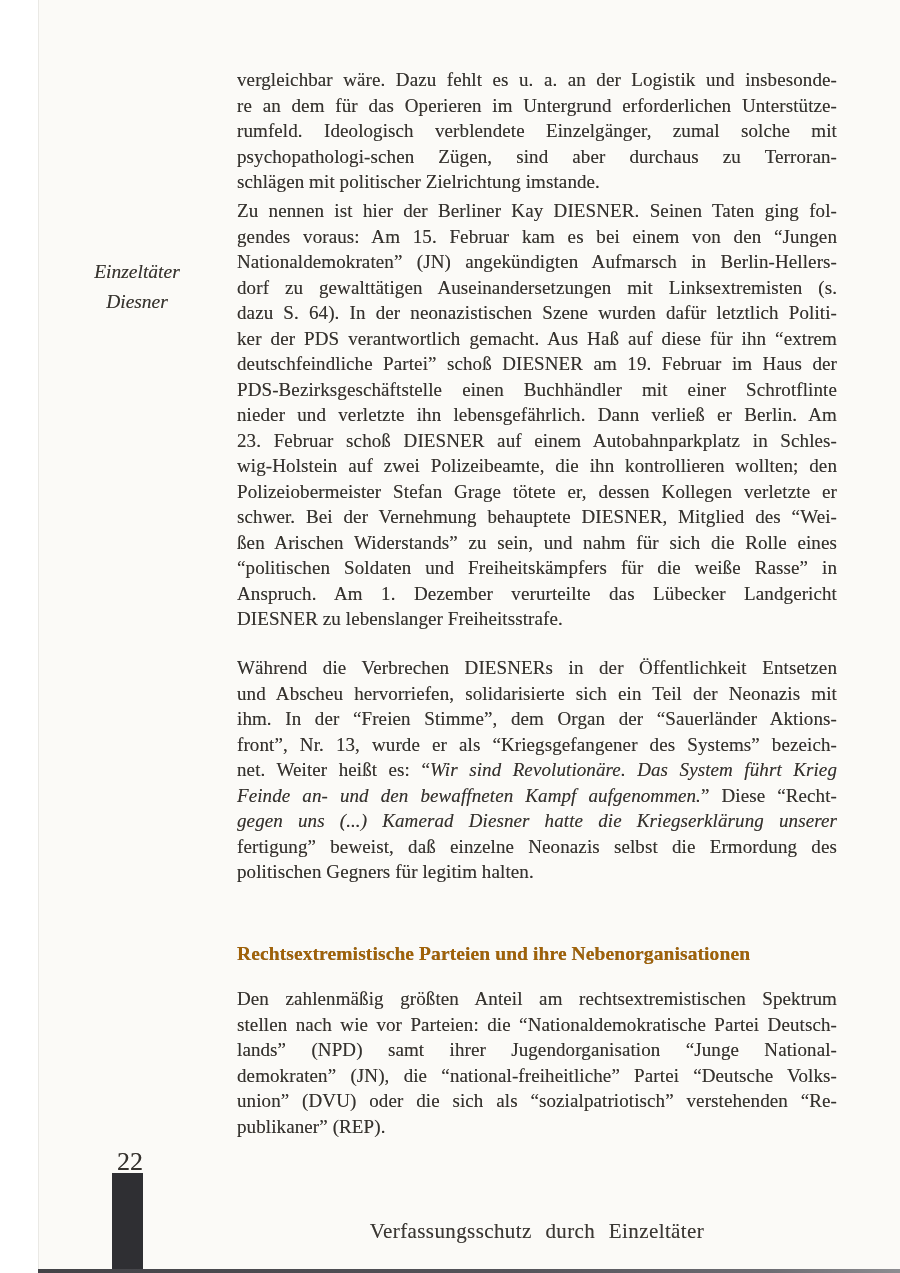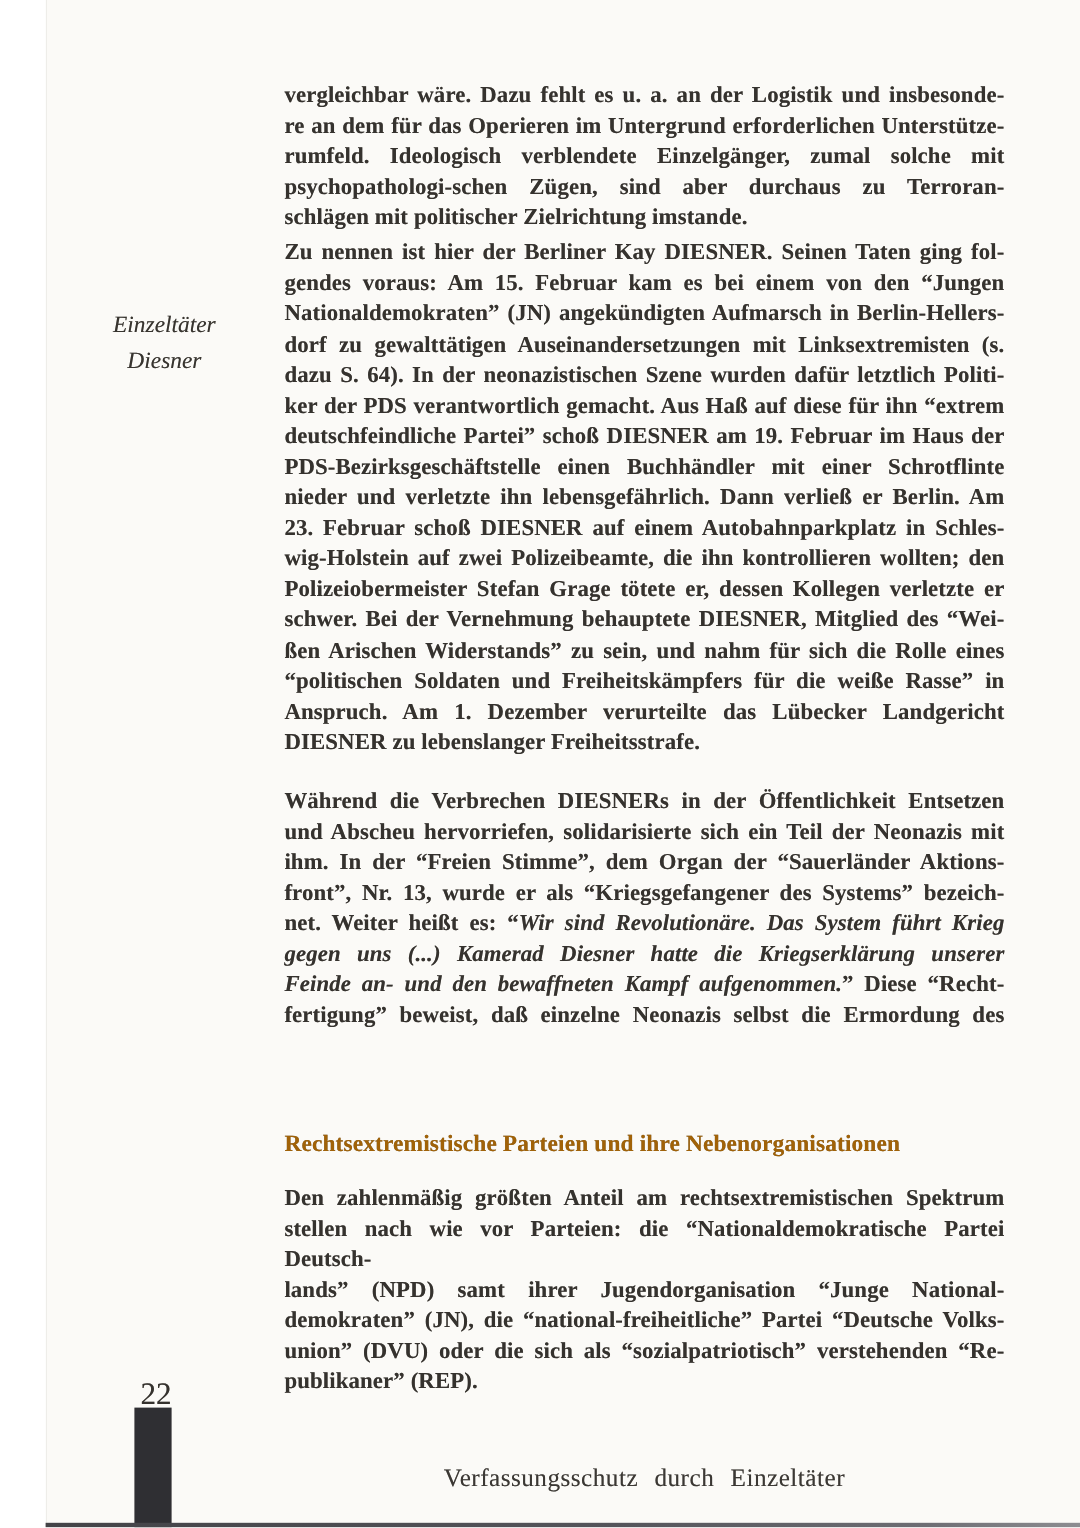--- a/index.html
+++ b/index.html
@@ -18,21 +18,20 @@
   .para{position:absolute;left:0;right:0;}
   .para-0{top:67px}
   .para-1{top:198px}
   .para-2{top:655px}
   .para-3{top:986px}
   .ln{
     font-size:19px;line-height:25.5px;
     text-align:justify;text-align-last:justify;
     letter-spacing:0.1px;
     text-shadow:0 0 0.5px rgba(70,64,58,0.55);
-    font-weight:bold;
   }
   .ln.last{text-align:left;text-align-last:left;}
   .it{font-style:italic;}
   .heading{
     position:absolute;left:0;top:941px;
     font-size:19.5px;font-weight:bold;line-height:25px;
     letter-spacing:0.1px;color:#a16207;
     text-shadow:0 0 0.5px rgba(50,46,42,0.6);
   }
   .margin-note{
@@ -98,23 +97,24 @@
           <div class="ln"><span>“politischen Soldaten und Freiheitskämpfers für die weiße Rasse” in</span></div>
           <div class="ln"><span>Anspruch. Am 1. Dezember verurteilte das Lübecker Landgericht</span></div>
           <div class="ln last"><span>DIESNER zu lebenslanger Freiheitsstrafe.</span></div>
         </div>
         <div class="para para-2">
           <div class="ln"><span>Während die Verbrechen DIESNERs in der Öffentlichkeit Entsetzen</span></div>
           <div class="ln"><span>und Abscheu hervorriefen, solidarisierte sich ein Teil der Neonazis mit</span></div>
           <div class="ln"><span>ihm. In der “Freien Stimme”, dem Organ der “Sauerländer Aktions-</span></div>
           <div class="ln"><span>front”, Nr. 13, wurde er als “Kriegsgefangener des Systems” bezeich-</span></div>
           <div class="ln"><span>net. Weiter heißt es: “</span><span class="it">Wir sind Revolutionäre. Das System führt Krieg</span></div>
+          <div class="ln"><span class="it">Feinde an- und den bewaffneten Kampf aufgenommen.</span><span>” Diese “Recht-</span></div>
           <div class="ln"><span class="it">gegen uns (...) Kamerad Diesner hatte die Kriegserklärung unserer</span></div>
-          <div class="ln"><span class="it">Feinde an- und den bewaffneten Kampf aufgenommen.</span><span>” Diese “Recht-</span></div>
           <div class="ln"><span>fertigung” beweist, daß einzelne Neonazis selbst die Ermordung des</span></div>
+          <div class="ln last"><span>politischen Gegners für legitim halten.</span></div>
         </div>
         <div class="para para-3">
           <div class="ln"><span>Den zahlenmäßig größten Anteil am rechtsextremistischen Spektrum</span></div>
           <div class="ln"><span>stellen nach wie vor Parteien: die “Nationaldemokratische Partei Deutsch-</span></div>
           <div class="ln"><span>lands” (NPD) samt ihrer Jugendorganisation “Junge National-</span></div>
           <div class="ln"><span>demokraten” (JN), die “national-freiheitliche” Partei “Deutsche Volks-</span></div>
           <div class="ln"><span>union” (DVU) oder die sich als “sozialpatriotisch” verstehenden “Re-</span></div>
           <div class="ln last"><span>publikaner” (REP).</span></div>
         </div>
         <div class="heading">Rechtsextremistische Parteien und ihre Nebenorganisationen</div>

